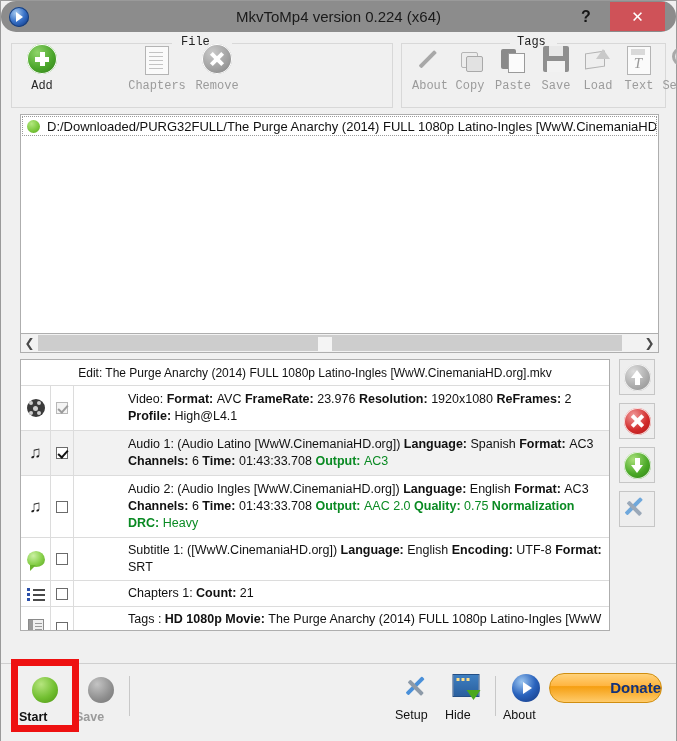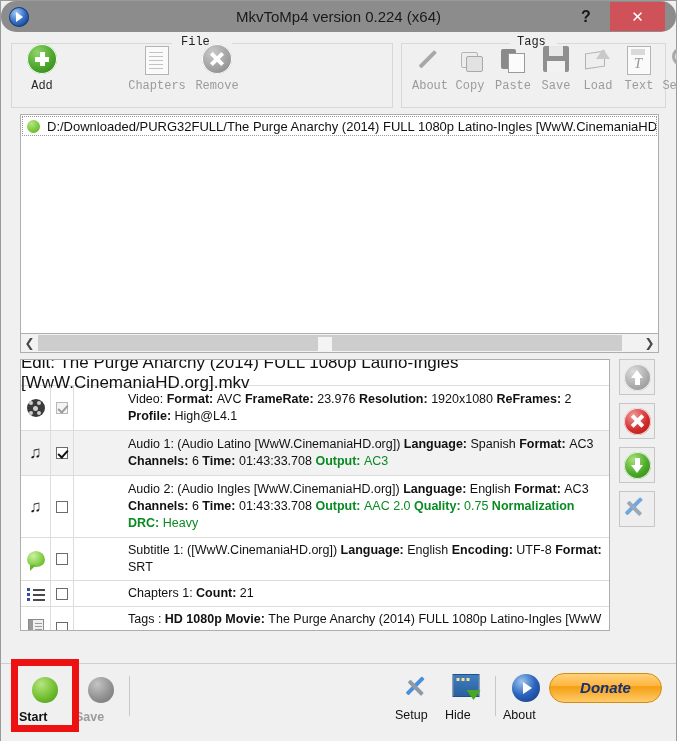--- a/index.html
+++ b/index.html
@@ -149,21 +149,21 @@
   .hs-thumb{position:absolute;left:280px;top:2px;width:14px;height:14px;background:#f4f4f4;}
   
   .tracklist{
     position:absolute;left:19px;top:358px;width:590px;height:272px;
     background:#fff;border:1px solid #aeaeae;box-sizing:border-box;
     overflow:hidden;font-size:12.5px;color:#111;
   }
   .trow{position:relative;border-bottom:1px solid #dcdcdc;display:flex;align-items:stretch;}
   .trow.alt{background:#f2f2f2;}
   .thead{height:25px;display:flex;align-items:center;justify-content:center;
-    border-bottom:1px solid #dcdcdc;font-size:17px;}
+    border-bottom:1px solid #dcdcdc;font-size:12px;}
   .tcell-icon{flex:0 0 29px;display:flex;align-items:center;justify-content:center;
     border-right:1px solid #dcdcdc;}
   .tcell-chk{flex:0 0 22px;display:flex;align-items:center;justify-content:center;
     border-right:1px solid #dcdcdc;}
   .tcell-txt{flex:1 1 auto;padding:5px 4px 5px 6px;line-height:17px;overflow:hidden;white-space:normal;margin-left:48px;}
   .trow.single .tcell-txt{padding:4px 4px 4px 6px;}
   .chk{width:12px;height:12px;border:1px solid #6b6b6b;background:#fff;position:relative;box-sizing:border-box;}
   .chk.on:after{content:"";position:absolute;left:3px;top:0px;width:4px;height:8px;
     border:solid #111;border-width:0 2px 2px 0;transform:rotate(42deg);}
   .chk.dis{border-color:#b8b8b8;background:#f4f4f4;}
@@ -247,22 +247,22 @@
   .ic-hide:after{content:"";position:absolute;right:-2px;bottom:-4px;width:0;height:0;
     border-left:7px solid transparent;border-right:7px solid transparent;border-top:10px solid #4aa81e;}
   .ic-about{width:28px;height:28px;border-radius:50%;
     background:radial-gradient(circle at 35% 28%, #9cc6f0 0%, #2a63bd 50%, #14367e 100%);}
   .ic-about:after{content:"";position:absolute;left:11px;top:8px;
     border-left:9px solid #fff;border-top:6px solid transparent;border-bottom:6px solid transparent;}
   .donate{
     position:absolute;left:548px;top:672px;width:113px;height:30px;
     border-radius:15px;border:1px solid #d08e10;box-sizing:border-box;
     background:linear-gradient(180deg,#ffd27a 0%,#ffb541 42%,#f59f12 45%,#ffcb6b 100%);
-    color:#13327a;font-weight:bold;font-style:italic;font-size:15px;
-    line-height:28px;text-align:center;
+    color:#13327a;font-weight:bold;font-size:15px;
+    line-height:28px;text-align:right;
   }
   .redbox{
     position:absolute;left:10px;top:658px;width:68px;height:73px;
     border:7px solid #ee1111;box-sizing:border-box;
   }
 </style>
 </head>
 <body>
 
 <div class="window">

